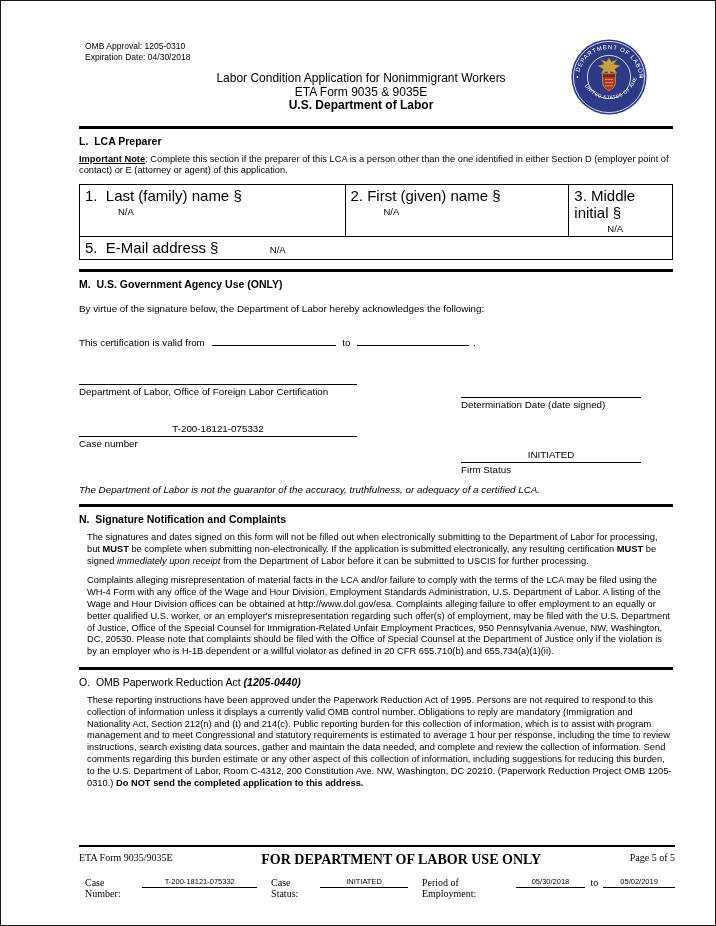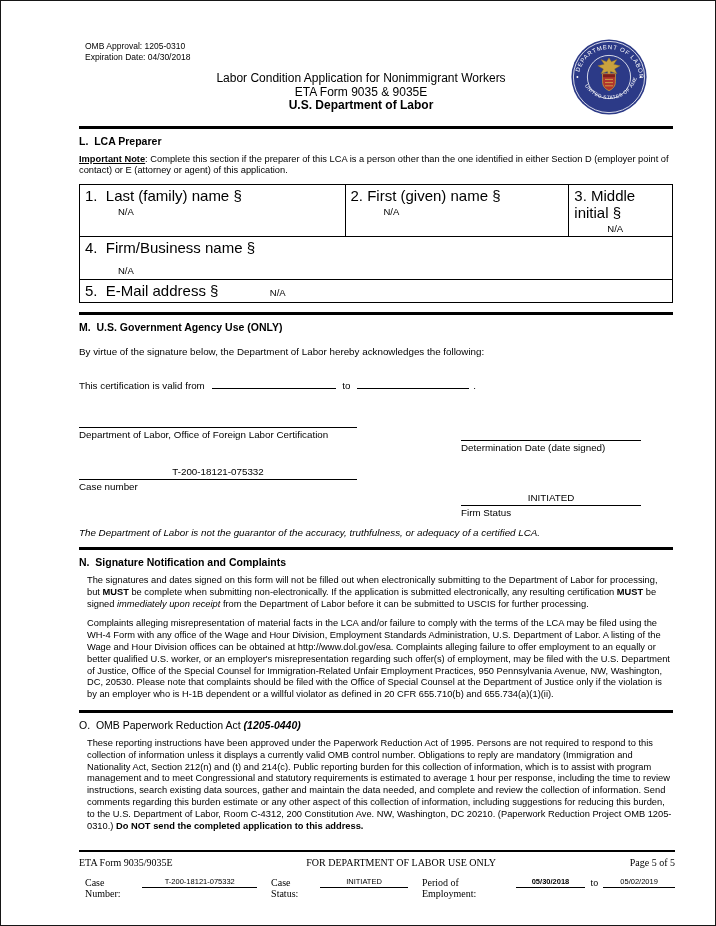--- a/index.html
+++ b/index.html
@@ -44,25 +44,25 @@
   .siglabel { font-size:9.8px; margin-top:1px; }
   .sigvalue { font-size:9.8px; text-align:center; margin-bottom:2px; }
   .disclaimer { font-size:9.8px; font-style:italic; margin-top:9px; }
   .rule-n { margin-top:9px; }
   .rule-o { margin-top:9px; }
   .indent { padding-left:8px; }
   
   .footer { position:absolute; left:78px; right:40px; bottom:26px; font-family:"Liberation Serif", serif; }
   .footer-rule { height:2px; background:#000; border:0; }
   .frow1 { display:flex; justify-content:space-between; align-items:flex-start; font-size:10px; margin-top:5px; }
-  .fcenter { font-weight:normal; font-size:10px; }
+  .fcenter { font-weight:bold; font-size:14px; }
   .frow2 { display:flex; align-items:flex-start; font-size:10px; margin-top:9px; padding-left:6px; }
   .fval { display:inline-block; border-bottom:1px solid #000; text-align:center;
           font-family:"Liberation Sans", sans-serif; font-size:7.5px; padding-bottom:1px; }
-  .fv1 { width:115px; } .fv2 { width:88px; } .fv3 { width:70px;font-weight:bold; } .fv4 { width:72px; }
+  .fv1 { width:115px; } .fv2 { width:88px; } .fv3 { width:70px; } .fv4 { width:72px; }
   .fgap { margin-left:14px; } .fsmgap { margin-left:5px; margin-right:5px; }
 </style>
 </head>
 <body>
 
 <div class="page">
   <div class="content">
 
     <div>
       <div class="omb">
@@ -107,26 +107,20 @@
         <td class="c1">
           <span class="flabel">1.  Last (family) name §</span>
           <span class="fvalue">N/A</span>
         </td>
         <td class="c2">
           <span class="flabel">2. First (given) name §</span>
           <span class="fvalue">N/A</span>
         </td>
         <td class="c3">
           <span class="flabel">3. Middle initial §</span>
-          <span class="fvalue">N/A</span>
-        </td>
-      </tr>
-      <tr class="row2">
-        <td colspan="3">
-          <span class="flabel">4.  Firm/Business name §</span>
           <span class="fvalue">N/A</span>
         </td>
       </tr>
       <tr class="row3">
         <td colspan="3">
           <span class="flabel" style="display:inline">5.  E-Mail address §</span>
           <span class="fvalue inline-val">N/A</span>
         </td>
       </tr>
     </tbody>

